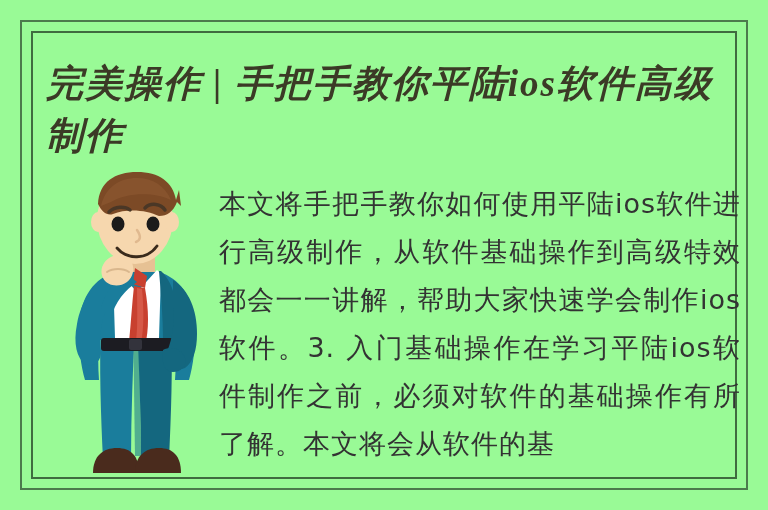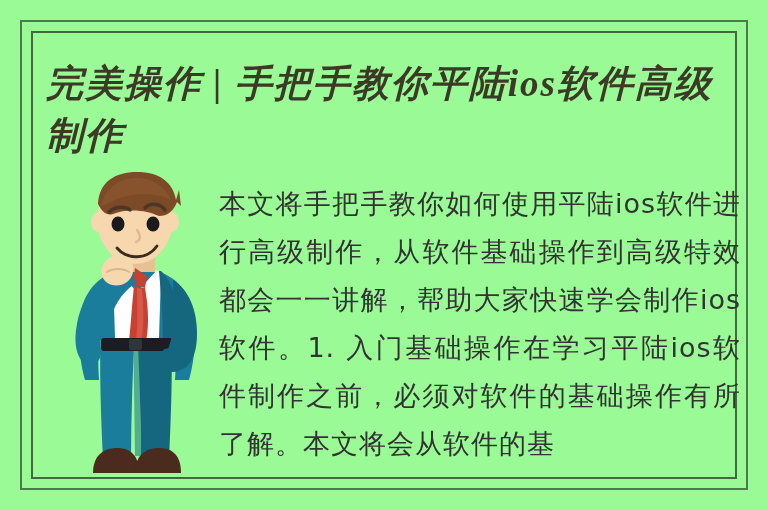--- a/index.html
+++ b/index.html
@@ -143,15 +143,15 @@
 
       <ellipse cx="63" cy="56" rx="6.5" ry="7.5" fill="#1b1b1b"></ellipse>
       <ellipse cx="98" cy="56" rx="6.5" ry="7.5" fill="#1b1b1b"></ellipse>
 
       <path d="M82 62 C86 68 86 72 81 74" stroke="#e0b98f" stroke-width="2.5" fill="none" stroke-linecap="round"></path>
 
       <path d="M62 80 C72 92 92 92 102 78" stroke="#3a2b1c" stroke-width="2.8" fill="none" stroke-linecap="round"></path>
     </svg>
   </div>
 
-  <div id="body-text">本文将手把手教你如何使用平陆ios软件进行高级制作，从软件基础操作到高级特效都会一一讲解，帮助大家快速学会制作ios软件。1. 入门基础操作在学习平陆ios软件制作之前，必须对软件的基础操作有所了解。本文将会从软件的基</div>
+  <div id="body-text">本文将手把手教你如何使用平陆ios软件进行高级制作，从软件基础操作到高级特效都会一一讲解，帮助大家快速学会制作ios软件。3. 入门基础操作在学习平陆ios软件制作之前，必须对软件的基础操作有所了解。本文将会从软件的基</div>
 
 </div>
 
 </body></html>

